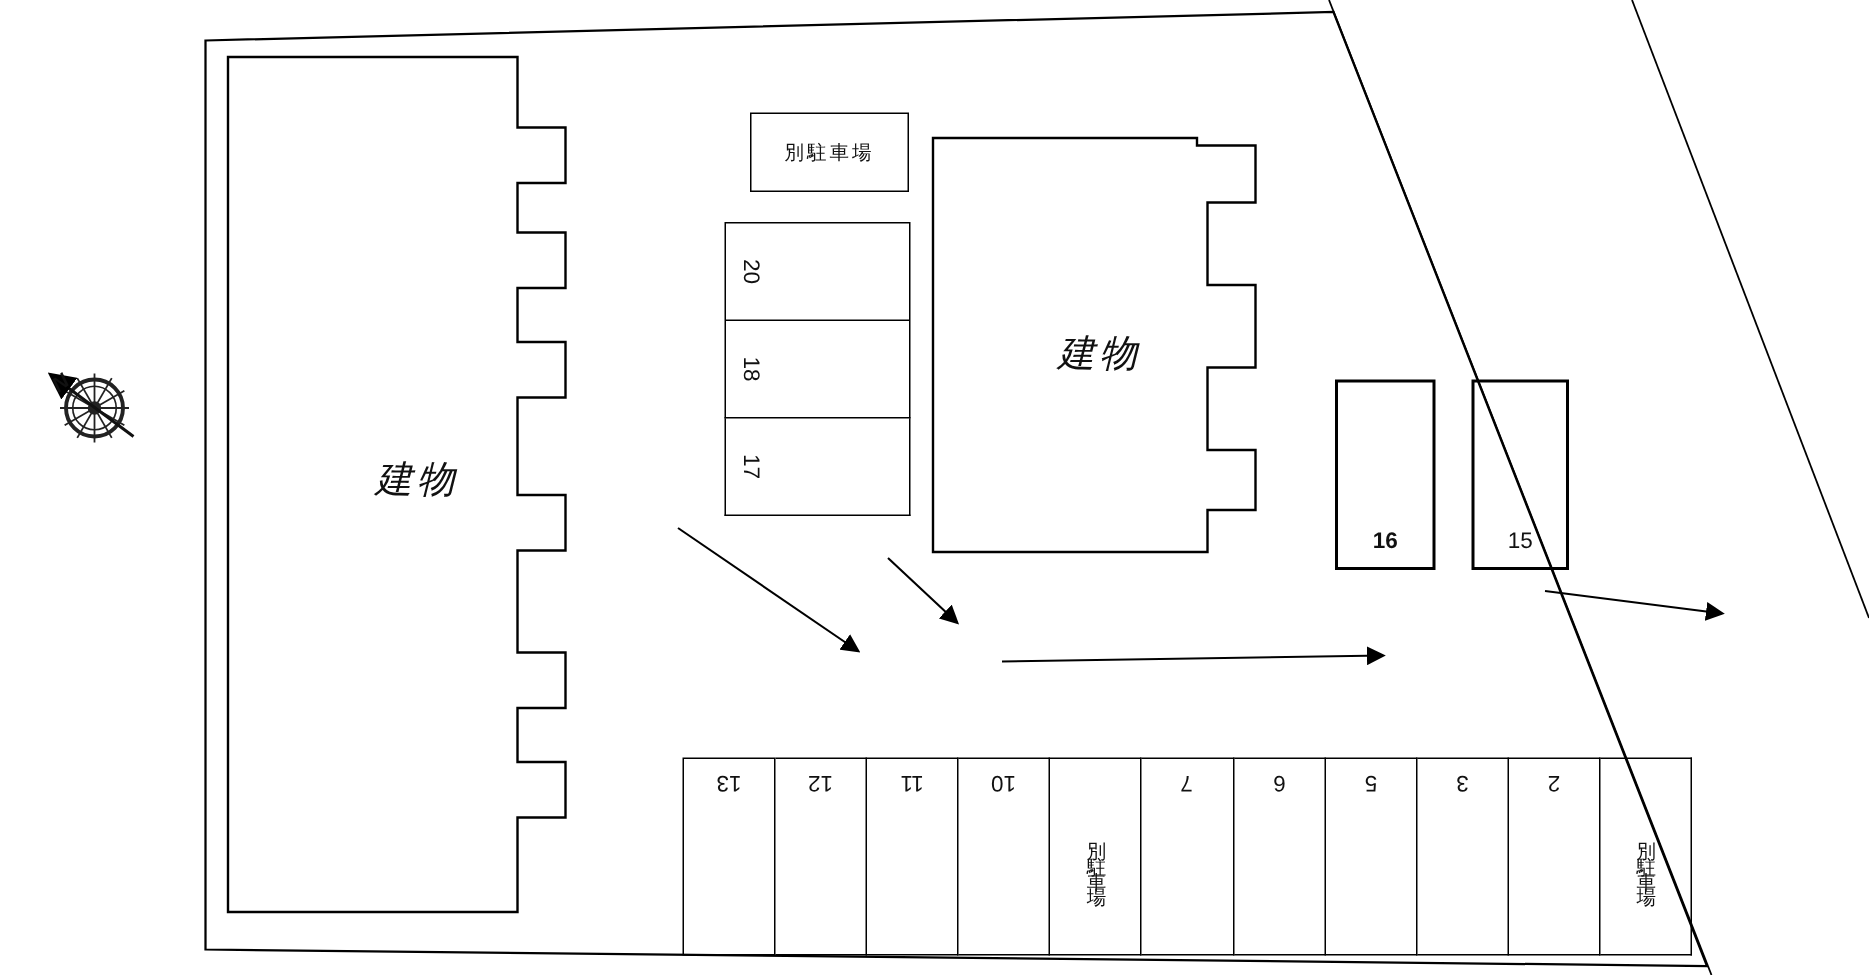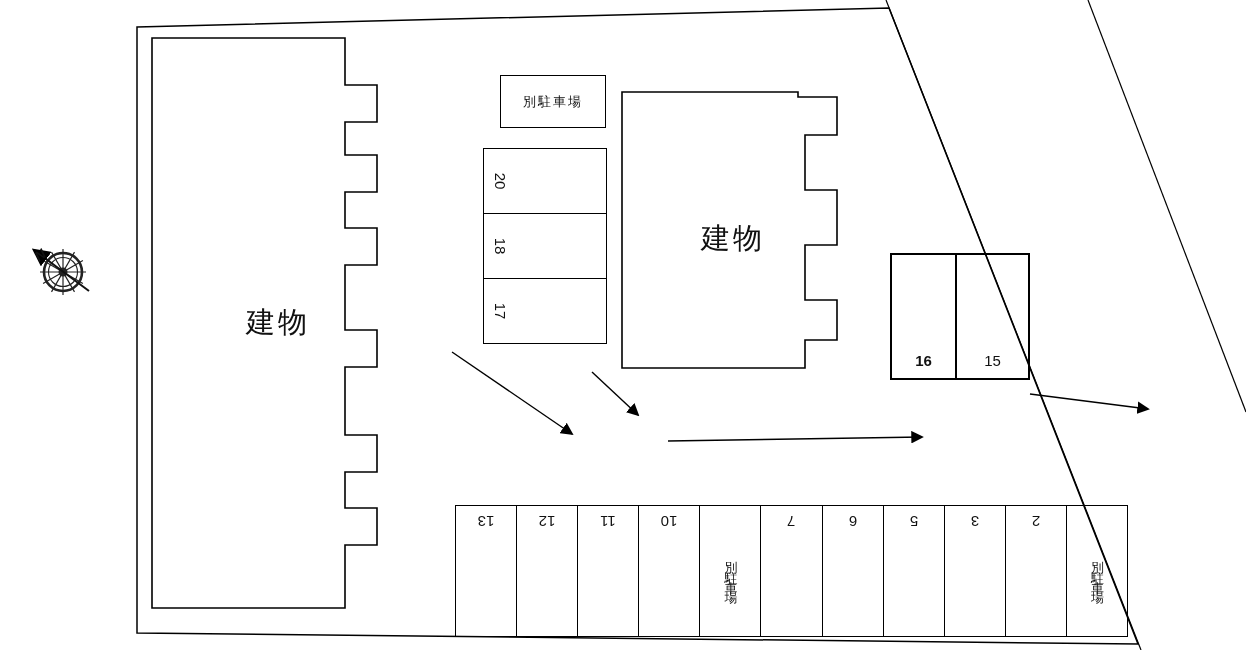--- a/index.html
+++ b/index.html
@@ -35,35 +35,35 @@
   .lcell { flex: 1; border: 1.6px solid #000; border-top: none; position: relative; }
   .lcell:first-child { border-top: 1.6px solid #000; }
   .rot90 {
     position: absolute; left: 8px; top: 50%;
     transform: translateY(-50%) rotate(90deg);
     font-size: 15px;
   }
 
   
   .bld-label {
-    position: absolute; font-size: 29px; letter-spacing: 3px;
-    width: 130px; text-align: center;
+    position: absolute; font-size: 25px; letter-spacing: 3px;
+    width: 130px; text-align: center; font-style: italic;
   }
   .bl-left   { left: 213px; top: 303px; }
   .bl-center { left: 668px; top: 219px; }
 
   
   .s1615 {
     position: absolute; top: 253px; height: 127px;
     border: 2px solid #000;
     display: flex; align-items: flex-end; justify-content: center;
     padding-bottom: 9px; font-size: 15px;
   }
   .s16 { left: 890px; width: 67px; font-weight: bold; }
-  .s15 { left: 955px; width: 75px; }
+  .s15 { left: 981px; width: 65px; }
 
   
   .bottom-row {
     position: absolute; left: 455px; top: 505px; width: 673px; height: 132px;
     display: flex;
   }
   .bcell { flex: 1; border: 1.6px solid #000; border-left: none; position: relative; }
   .bcell:first-child { border-left: 1.6px solid #000; }
   .rot180 {
     position: absolute; top: 7px; left: 0; right: 0;

